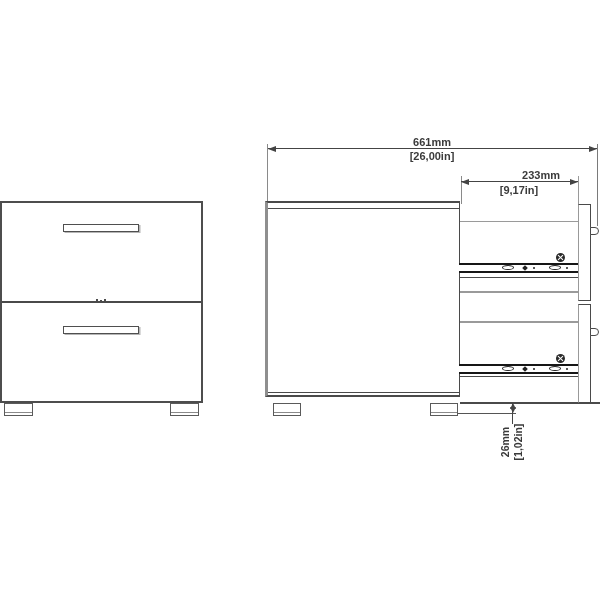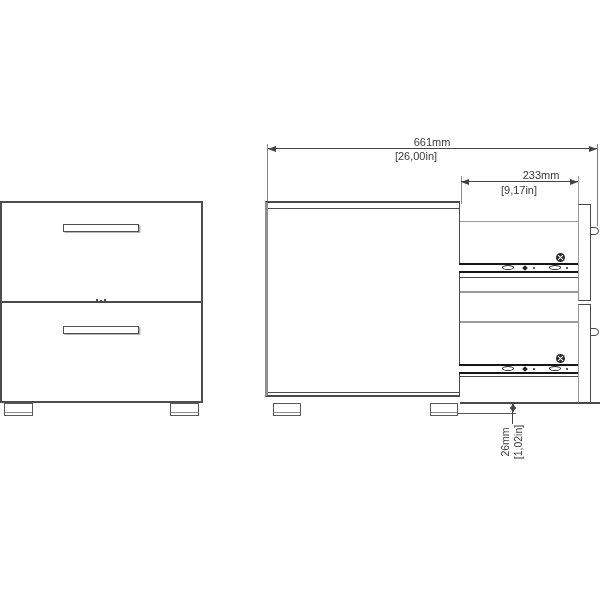--- a/index.html
+++ b/index.html
@@ -1,18 +1,18 @@
 <!DOCTYPE html>
 <html><head>
 <meta charset="utf-8">
 <style>
   html,body{margin:0;padding:0;background:#fff;}
   *{box-sizing:border-box;}
   .stage{position:relative;width:600px;height:600px;background:#fff;overflow:hidden;
-         font-family:"Liberation Sans",sans-serif;color:#333;}
+         font-family:"Liberation Sans",sans-serif;color:#333;font-weight:bold;}
   .ln{position:absolute;background:#4a4a4a;}
   .ln-gray{position:absolute;background:#9a9a9a;}
   .box{position:absolute;background:#fff;}
   .dimtext{position:absolute;font-size:11px;color:#3a3a3a;text-align:center;white-space:nowrap;}
   .arrow{position:absolute;width:0;height:0;}
   .a-left{border-top:3px solid transparent;border-bottom:3px solid transparent;border-right:8px solid #444;}
   .a-right{border-top:3px solid transparent;border-bottom:3px solid transparent;border-left:8px solid #444;}
   .a-up{border-left:3px solid transparent;border-right:3px solid transparent;border-bottom:6px solid #444;}
   .a-down{border-left:3px solid transparent;border-right:3px solid transparent;border-top:6px solid #444;}
   .foot{position:absolute;background:#fff;border:1.5px solid #5a5a5a;height:13px;}
@@ -102,21 +102,21 @@
   <div class="knob" style="left:590px;top:227px;"></div>
   <div class="knob" style="left:590px;top:328px;"></div>
 
   <div>
     <div class="ln-gray" style="left:267px;top:144px;width:1px;height:57px;background:#8a8a8a;"></div>
     <div class="ln-gray" style="left:597px;top:144px;width:1px;height:82px;background:#7a7a7a;"></div>
     <div class="ln" style="left:268px;top:148px;width:329px;height:1px;background:#444;"></div>
     <div class="arrow a-left" style="left:268px;top:145.5px;"></div>
     <div class="arrow a-right" style="left:589px;top:145.5px;"></div>
     <div class="dimtext" style="left:392px;top:136px;width:80px;">661mm</div>
-    <div class="dimtext" style="left:376px;top:150px;width:80px;">[26,00in]</div>
+    <div class="dimtext" style="left:392px;top:150px;width:80px;">[26,00in]</div>
   </div>
 
   <div>
     <div class="ln-gray" style="left:461px;top:176px;width:1px;height:28px;background:#8a8a8a;"></div>
     <div class="ln-gray" style="left:578px;top:176px;width:1px;height:28px;"></div>
     <div class="ln" style="left:461px;top:181px;width:117px;height:1px;background:#444;"></div>
     <div class="arrow a-left" style="left:461px;top:178.5px;"></div>
     <div class="arrow a-right" style="left:570px;top:178.5px;"></div>
     <div class="dimtext" style="left:501px;top:169px;width:80px;">233mm</div>
     <div class="dimtext" style="left:479px;top:184px;width:80px;">[9,17in]</div>

